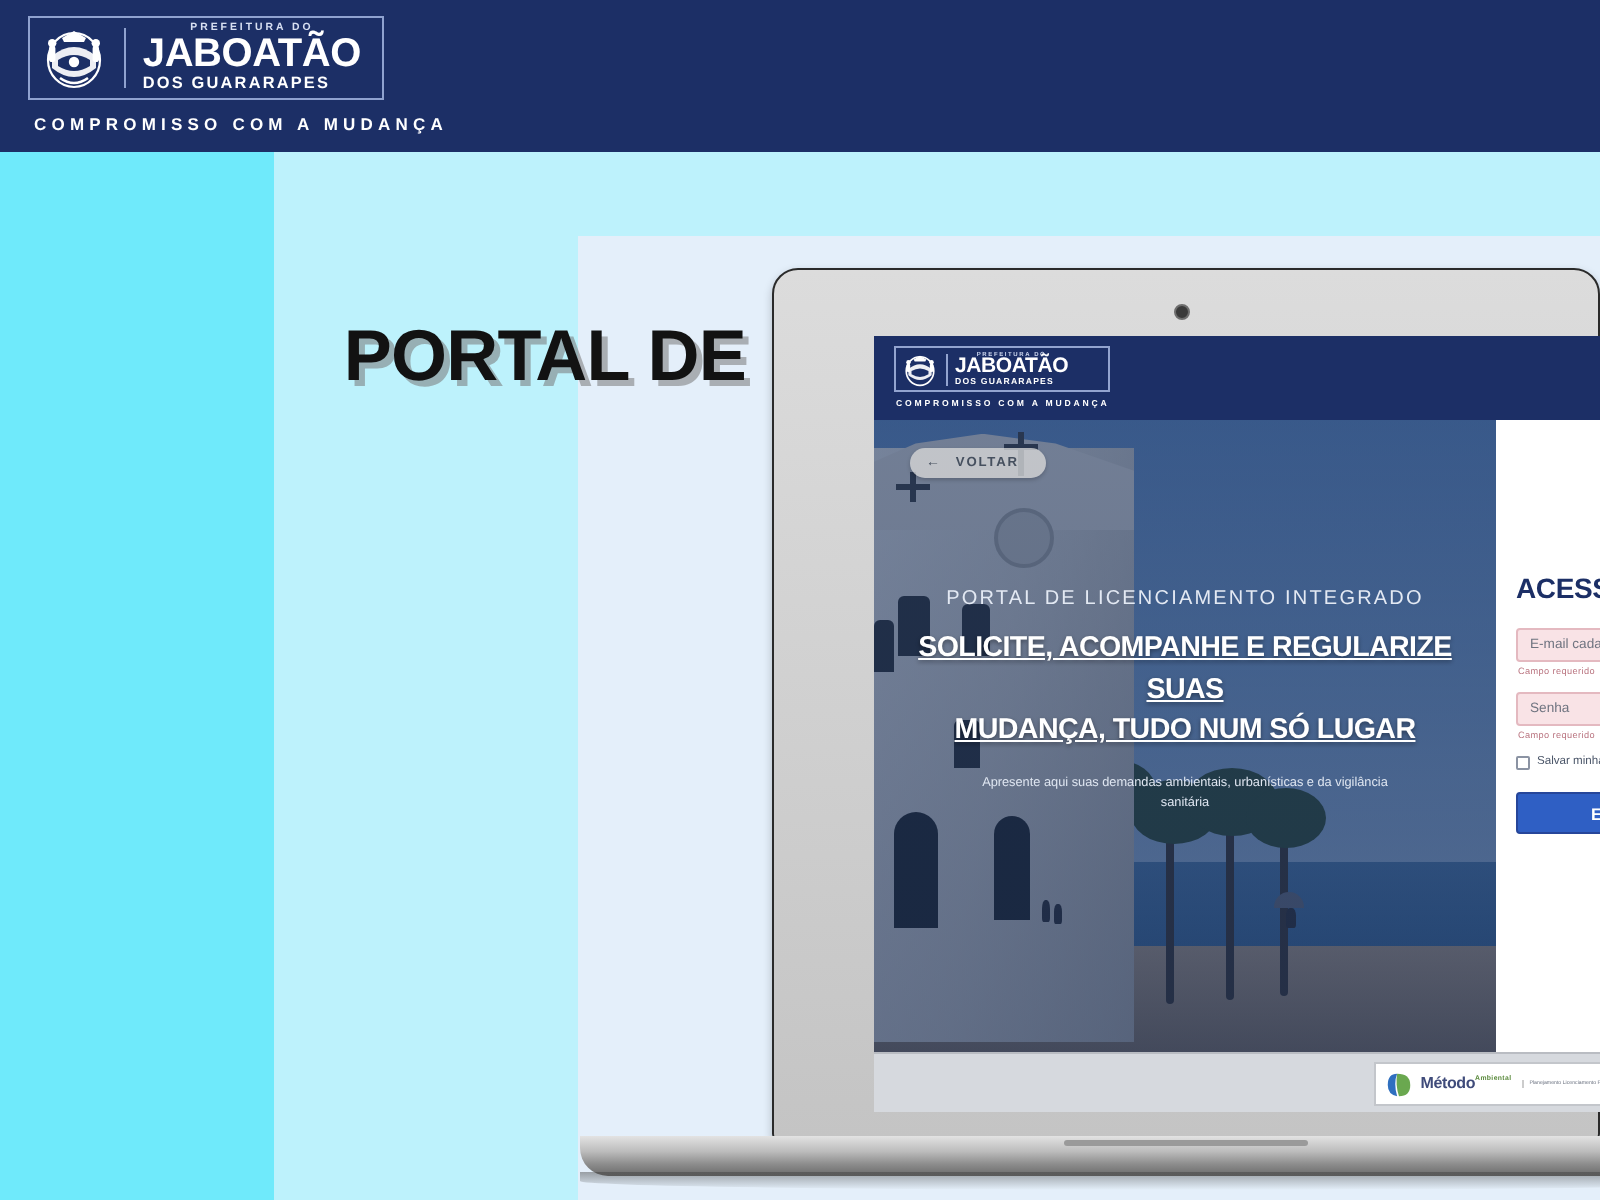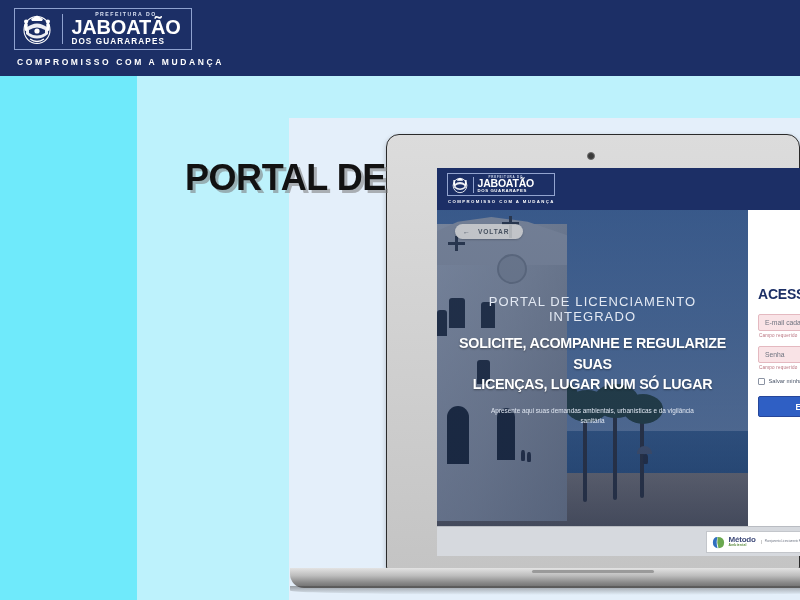--- a/index.html
+++ b/index.html
@@ -61,21 +61,21 @@
     position:absolute; left:137px; top:76px; width:663px; height:524px;
     background:#bdf2fc; z-index:1;
   }
   #panel-pale{
     position:absolute; left:289px; top:118px; width:511px; height:482px;
     background:#e4effa; z-index:2;
   }
 
   
   #headline{
-    position:absolute; left:14px; top:158px; width:380px;
+    position:absolute; left:1px; top:158px; width:380px;
     z-index:20; text-align:right;
     font-weight:bold; font-size:36px; line-height:1.12;
     color:#121212; letter-spacing:-0.4px;
     text-shadow: 3px 3px 0px rgba(120,120,120,0.55);
     padding-right:8px;
   }
   #headline div{ white-space:nowrap; }
 
   
   #laptop{
@@ -170,26 +170,26 @@
   .umbrella{ position:absolute; width:15px; height:8px; border-radius:15px 15px 0 0; background:#6a6f7a; }
   #hero-tint{
     position:absolute; inset:0;
     background:linear-gradient(180deg,rgba(26,52,100,0.55) 0%,rgba(22,44,88,0.62) 100%);
   }
   #hero-text{
     position:absolute; left:0; right:0; top:84px;
     text-align:center; color:#ffffff; padding:0 16px;
   }
   #hero-kicker{
-    font-size:13px; letter-spacing:1.1px; color:#e3e9f3;
+    font-size:10px; letter-spacing:1.1px; color:#e3e9f3;
     margin-bottom:9px; font-weight:normal;
   }
   .hero-line{
     font-size:14.3px; font-weight:bold; letter-spacing:-0.3px;
-    line-height:1.45; text-shadow:0 1px 2px rgba(0,0,0,0.4);
+    line-height:1.45; text-shadow:0 1px 2px rgba(0,0,0,0.4);text-decoration:underline;
   }
   #hero-desc{
     font-size:6.4px; line-height:1.6; color:#dfe6f1;
     margin-top:11px; padding:0 34px;
   }
   #btn-voltar{
     position:absolute; left:18px; top:14px; z-index:6;
     background:rgba(215,215,215,0.78); color:#46505f;
     border-radius:12px; padding:4px 14px 4px 8px;
     font-size:6.6px; font-weight:bold; letter-spacing:0.9px;
@@ -242,21 +242,21 @@
     position:absolute; left:0; bottom:0; width:100%; height:30px;
     background:#d6d9de; border-top:1px solid #b9bcc2;
   }
   #metodo-logo{
     position:absolute; right:8px; top:4px;
     background:#ffffff; border:1px solid #c3c6cb;
     padding:2px 4px; display:flex; align-items:center; gap:3px;
     height:22px;
   }
   .leaf-mark{ width:15px; height:15px; position:relative; flex:0 0 auto; }
-  .metodo-words{ display:flex; flex-direction:column; line-height:1; }
+  .metodo-words{ display:flex; flex-direction:row; line-height:1; }
   .metodo-name{ font-size:8px; font-weight:bold; color:#3f4b7a; letter-spacing:-0.2px; }
   .metodo-sub{ font-size:3.4px; color:#5a8a3c; font-weight:bold; letter-spacing:0.2px; }
   .metodo-tag{
     font-size:2.6px; color:#6b7280; line-height:1.5;
     margin-left:2px; border-left:0.5px solid #ccc; padding-left:3px;
   }
 </style>
 </head>
 <body>
 
@@ -359,21 +359,21 @@
             <div class="person" style="left:84px;top:240px;width:4px;height:11px;"></div>
             <div class="person" style="left:90px;top:242px;width:4px;height:10px;"></div>
             <div class="umbrella" style="left:200px;top:236px;"></div>
             <div class="person" style="left:206px;top:244px;width:5px;height:10px;"></div>
           </div>
           <div id="hero-tint"></div>
 
           <div id="hero-text">
             <div id="hero-kicker">PORTAL DE LICENCIAMENTO INTEGRADO</div>
             <div class="hero-line">SOLICITE, ACOMPANHE E REGULARIZE SUAS</div>
-            <div class="hero-line">LICENÇAS, LUGAR NUM SÓ LUGAR</div>
+            <div class="hero-line">MUDANÇA, TUDO NUM SÓ LUGAR</div>
             <div id="hero-desc">Apresente aqui suas demandas ambientais, urbanísticas e da vigilância sanitária</div>
           </div>
 
           <div id="btn-voltar">
             <span class="arrow-left">←</span>
             <span>VOLTAR</span>
           </div>
         </div>
 
         <div id="login-panel">

